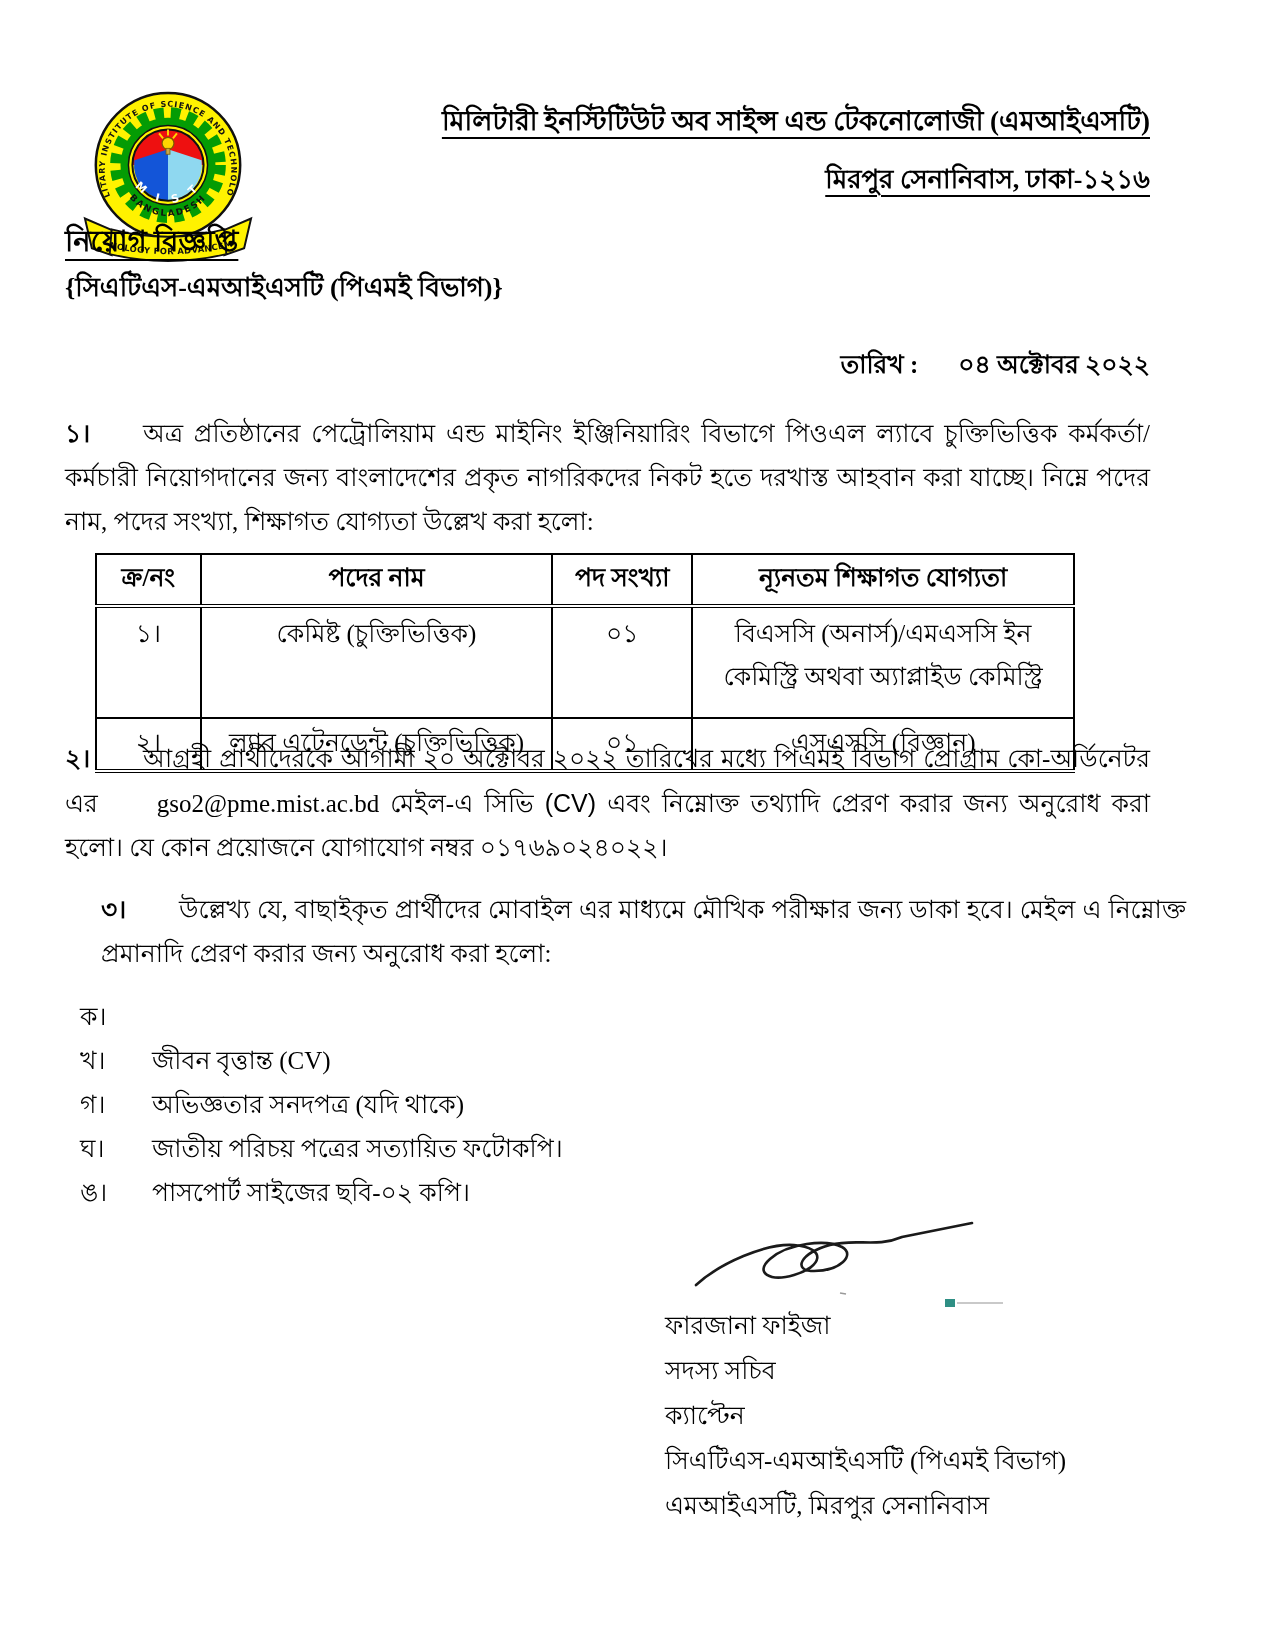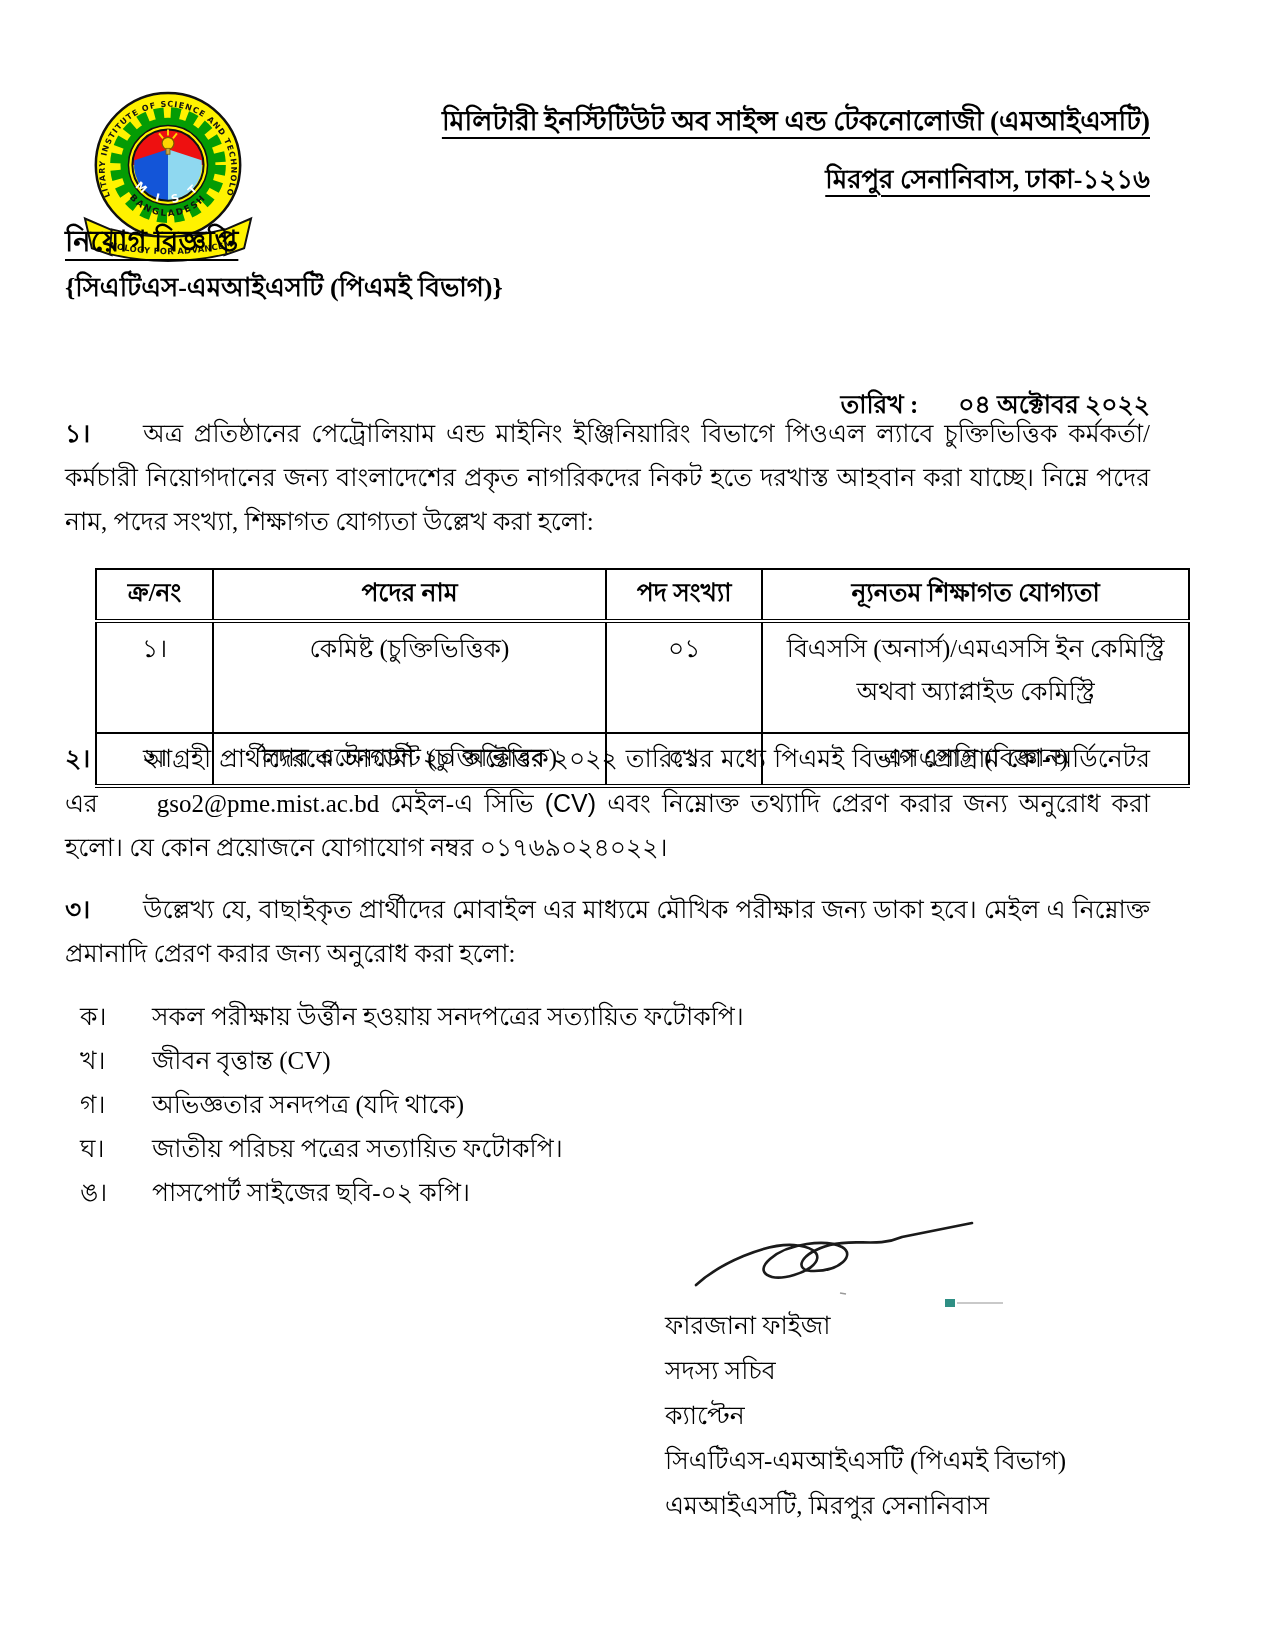--- a/index.html
+++ b/index.html
@@ -14,35 +14,35 @@
   
   .logo-wrap { position:absolute; left:82px; top:86px; width:172px; height:180px; }
   .org-head { position:absolute; left:0; top:100px; width:100%; text-align:right; }
   .org-name { font-size:27px; font-weight:bold; text-decoration:underline; text-underline-offset:7px; text-decoration-thickness:2px; }
   .org-addr { margin-top:14px; font-size:26px; font-weight:bold; text-decoration:underline; text-underline-offset:7px; text-decoration-thickness:2px; }
 
   .notice-head { position:absolute; left:0; top:218px; width:100%; }
   .notice-title { font-size:29px; font-weight:bold; text-decoration:underline; text-underline-offset:8px; text-decoration-thickness:2px; }
   .notice-sub { margin-top:0; font-size:26px; font-weight:bold; }
 
-  .date-line { position:absolute; right:0; top:345px; font-size:25px; font-weight:bold;margin-top:40px; }
+  .date-line { position:absolute; right:0; top:345px; font-size:25px; font-weight:bold; }
   .date-line .gap { display:inline-block; width:40px; }
 
   
   .para { position:absolute; left:0; width:100%; font-size:25px; line-height:44px; text-align:justify; }
   .p1 { top:412px; }
   .p2 { top:737px; }
-  .p3 { top:888px; }
+  .p3 { top:888px;margin-left:36px; }
   .pnum { display:inline-block; min-width:78px; font-weight:bold; }
   .latin-serif { font-family:"Liberation Serif", serif; }
   .latin-sans  { font-family:"Liberation Sans", sans-serif; }
   .nowrap { white-space:nowrap;margin-left:48px; }
 
   
-  .tbl-wrap { position:absolute; left:95px; top:568px; width:1095px; }
+  .tbl-wrap { position:absolute; left:95px; top:553px; width:980px; }
   table.jobs { border-collapse:collapse; width:100%; font-size:25px; }
   table.jobs th, table.jobs td { border:2px solid #000; padding:3px 8px; text-align:center; }
   table.jobs th { font-weight:bold; height:40px; border-bottom:4px double #000; }
   table.jobs tr.r1 td { height:100px; vertical-align:top; padding-top:6px; }
   table.jobs tr.r2 td { height:44px; vertical-align:middle; }
   table.jobs { border-bottom:4px double #000; }
 
   
   .checklist { position:absolute; left:80px; top:995px; width:950px; font-size:25px; }
   .chk-row { display:flex; line-height:44px; }
@@ -169,21 +169,20 @@
         <td>০১</td>
         <td>এসএসসি (বিজ্ঞান)</td>
       </tr>
     </tbody>
       </table>
   </div>
 
   <div class="checklist">
     <div class="chk-row">
       <span class="chk-label">ক।</span>
-      <span>সকল পরীক্ষায় উর্ত্তীন হওয়ায় সনদপত্রের সত্যায়িত ফটোকপি।</span>
     </div>
     <div class="chk-row">
       <span class="chk-label">খ।</span>
       <span>জীবন বৃত্তান্ত (CV)</span>
     </div>
     <div class="chk-row">
       <span class="chk-label">গ।</span>
       <span>অভিজ্ঞতার সনদপত্র (যদি থাকে)</span>
     </div>
     <div class="chk-row">

